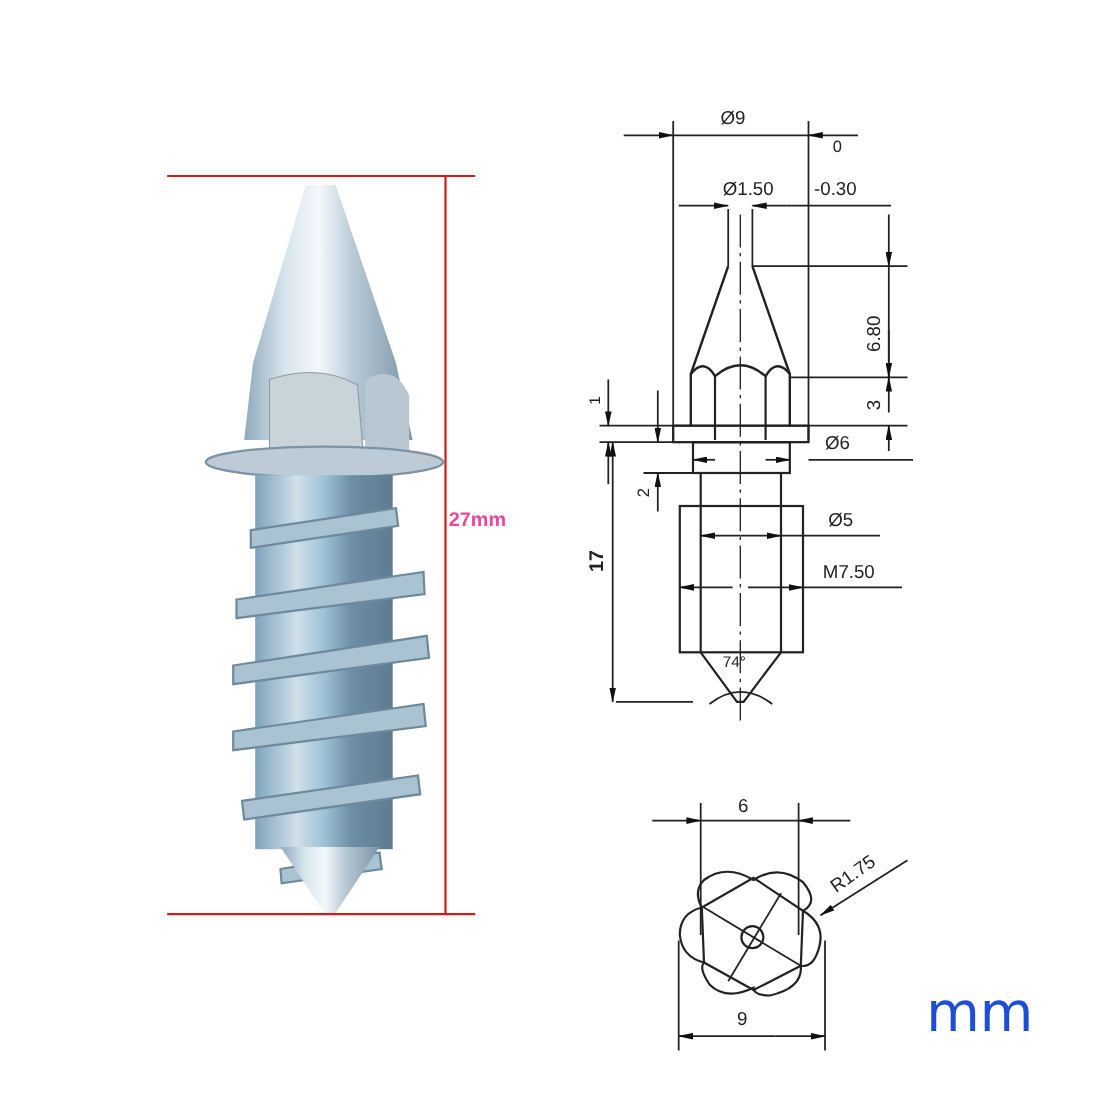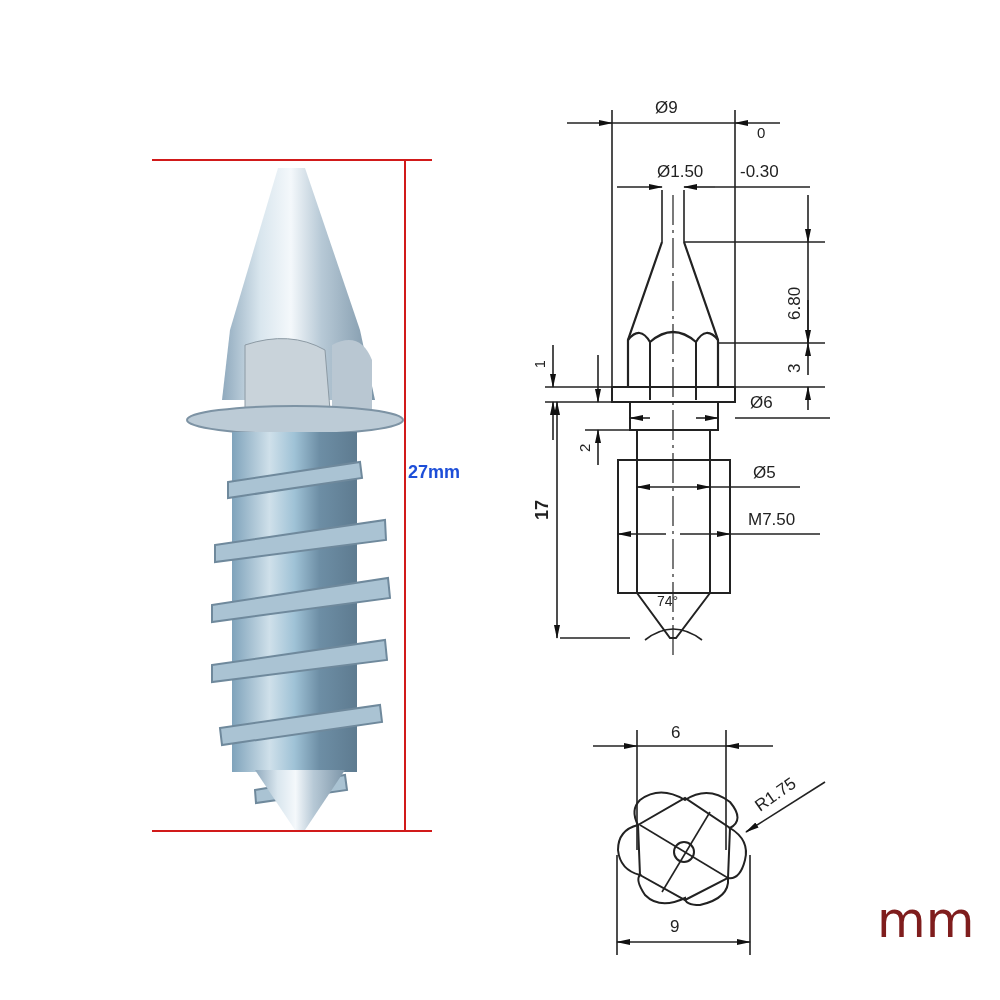--- a/index.html
+++ b/index.html
@@ -1,22 +1,22 @@
 <!DOCTYPE html>
 <html><head>
 <meta charset="utf-8">
 <style>
   html,body{margin:0;padding:0;background:#fff;}
   body{width:1000px;height:1000px;position:relative;overflow:hidden;font-family:"Liberation Sans",sans-serif;}
   .abs{position:absolute;}
   #photo{left:0;top:0;width:520px;height:1000px;}
   #drawing{left:0;top:0;width:1000px;height:1000px;}
   .dim-label{font-family:"Liberation Sans",sans-serif;fill:#222;}
-  .red-label{position:absolute;left:408px;top:462px;color:#1d4ed8;font-weight:bold;font-size:18px;font-family:"Liberation Sans",sans-serif;}
-  .unit-label{position:absolute;left:877px;top:895px;font-size:50px;color:#7f1d1d;font-family:"DejaVu Sans",sans-serif;line-height:1;}
+  .red-label{position:absolute;left:408px;top:462px;color:#ec4899;font-weight:bold;font-size:18px;font-family:"Liberation Sans",sans-serif;}
+  .unit-label{position:absolute;left:842px;top:895px;font-size:50px;color:#1d4ed8;font-family:"DejaVu Sans",sans-serif;line-height:1;}
 </style>
 </head>
 <body>
 
 <svg id="photo" class="abs" viewBox="0 0 520 1000" width="520" height="1000">
   <defs>
     <linearGradient id="metal" x1="0" x2="1" y1="0" y2="0">
       <stop offset="0" stop-color="#8fa9bd"></stop>
       <stop offset="0.25" stop-color="#d9e6ee"></stop>
       <stop offset="0.45" stop-color="#f4f8fb"></stop>

